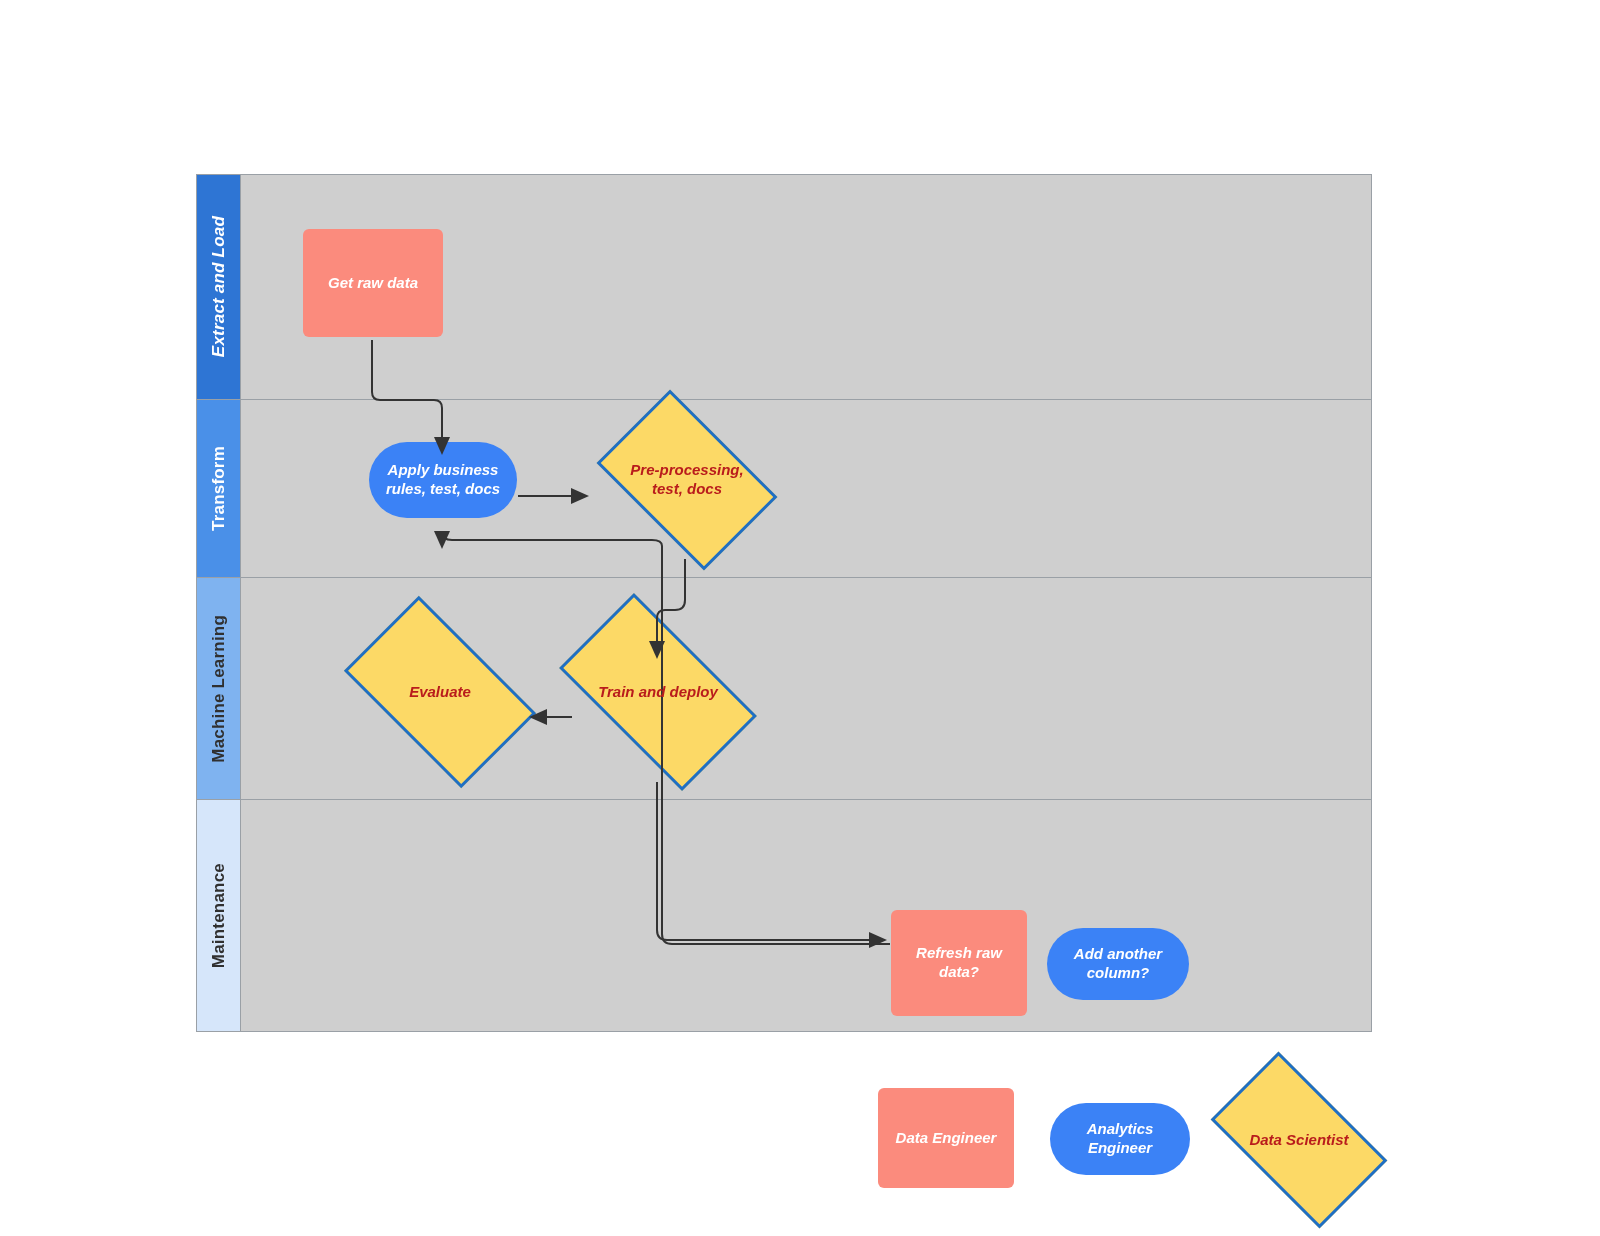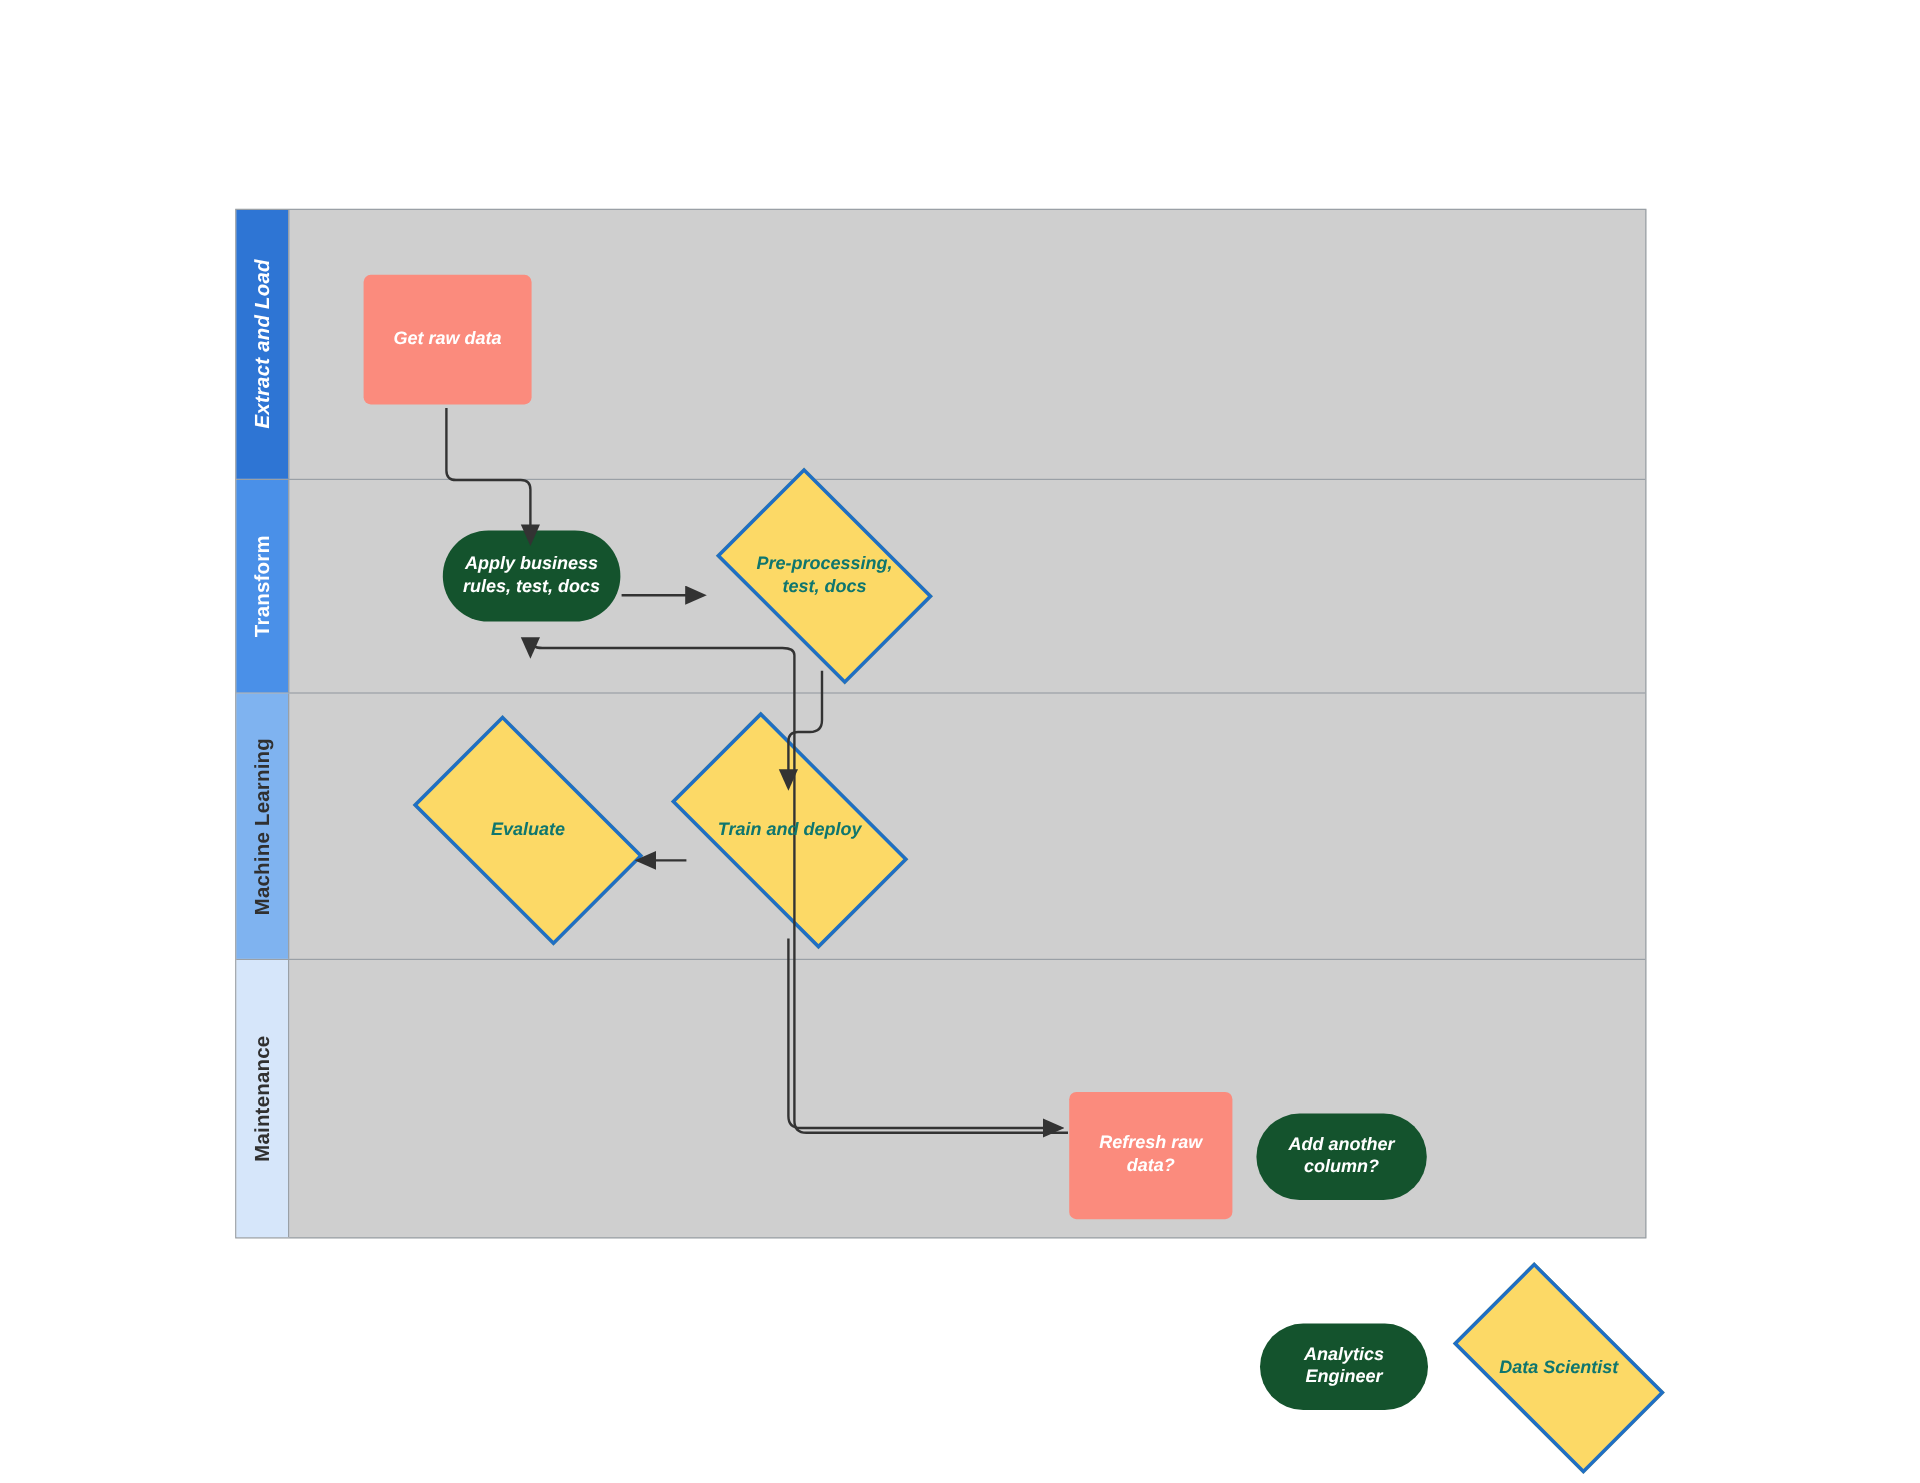--- a/index.html
+++ b/index.html
@@ -27,22 +27,22 @@
   }
   .lane-body{position:absolute;left:44px;top:0;right:0;height:100%;}
 
   
   .node{
     position:absolute;display:flex;align-items:center;justify-content:center;
     text-align:center;font-style:italic;font-size:15px;line-height:1.25;
     box-sizing:border-box;padding:4px 8px;font-weight:bold;
   }
   .n-rect{ background:#fb8b7d;color:#ffffff;border-radius:6px; }
-  .n-stadium{ background:#14532d;color:#ffffff;border-radius:999px; }
-  .n-diamond{ background:transparent;color:#0f766e; }
+  .n-stadium{ background:#3b82f6;color:#ffffff;border-radius:999px; }
+  .n-diamond{ background:transparent;color:#b91c1c; }
   .n-diamond .dmd{
     position:absolute;left:0;top:0;width:100%;height:100%;
     background:#fcd966;border:3px solid #1f6fc4;box-sizing:border-box;
     transform:rotate(45deg);
   }
   .n-diamond .dlabel{position:relative;z-index:2;}
 
   
   #edges{position:absolute;left:0;top:0;width:1600px;height:1236px;
          pointer-events:none;overflow:visible;}
@@ -129,20 +129,23 @@
 
     <path d="M 572 717 L 532 717"></path>
 
     <path d="M 657 782 L 657 930 Q 657 940 667 940 L 884 940"></path>
 
     <path d="M 890 944 L 672 944 Q 662 944 662 934 L 662 546 Q 662 540 652 540 L 452 540 Q 442 540 442 532 L 442 546"></path>
   </g>
 </svg>
 
 <div id="legend">
+  <div class="node n-rect" style="left:0px;top:0px;width:136px;height:100px;">
+    <span>Data Engineer</span>
+  </div>
   <div class="node n-stadium" style="left:172px;top:15px;width:140px;height:72px;">
     <span>Analytics Engineer</span>
   </div>
   <div class="node n-diamond" style="left:344px;top:4px;width:154px;height:96px;">
     <div class="dmd"></div>
     <span class="dlabel">Data Scientist</span>
   </div>
 </div>
 
 </body></html>

